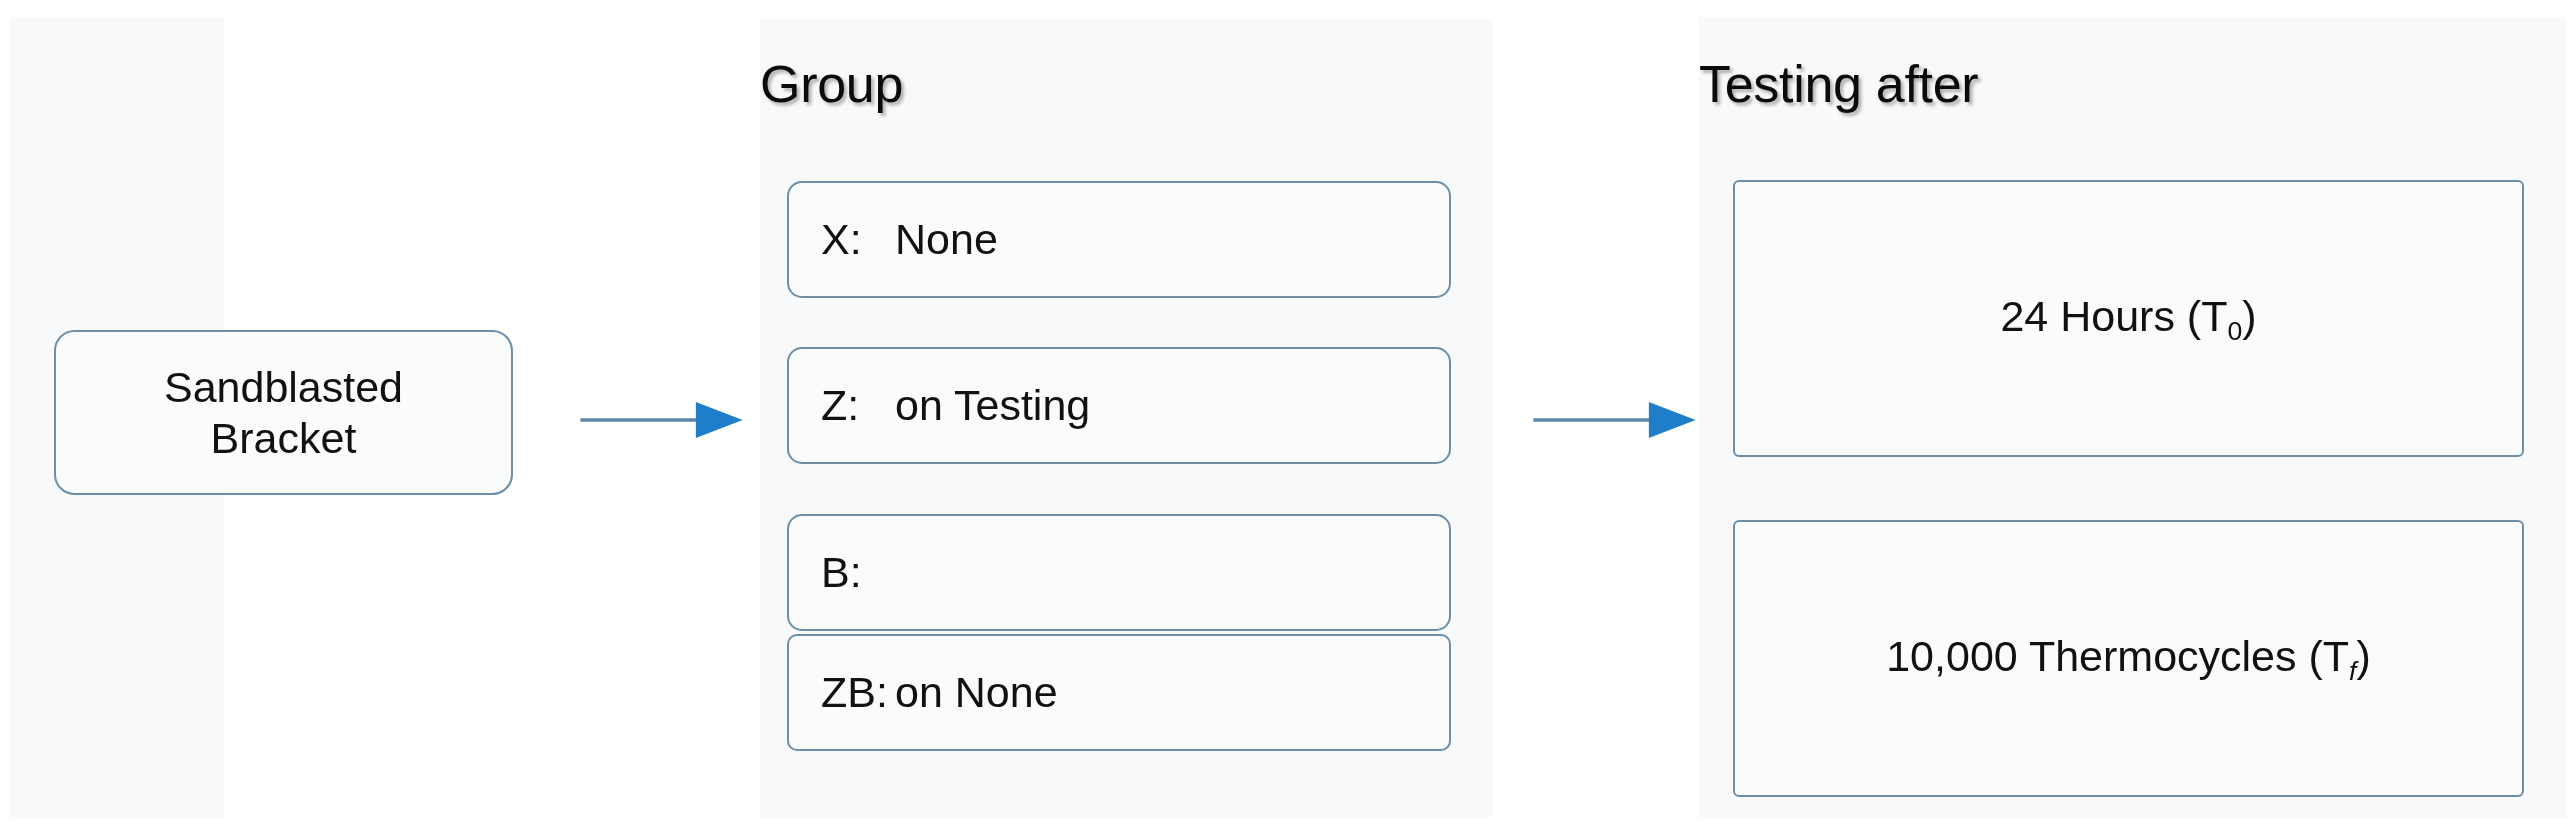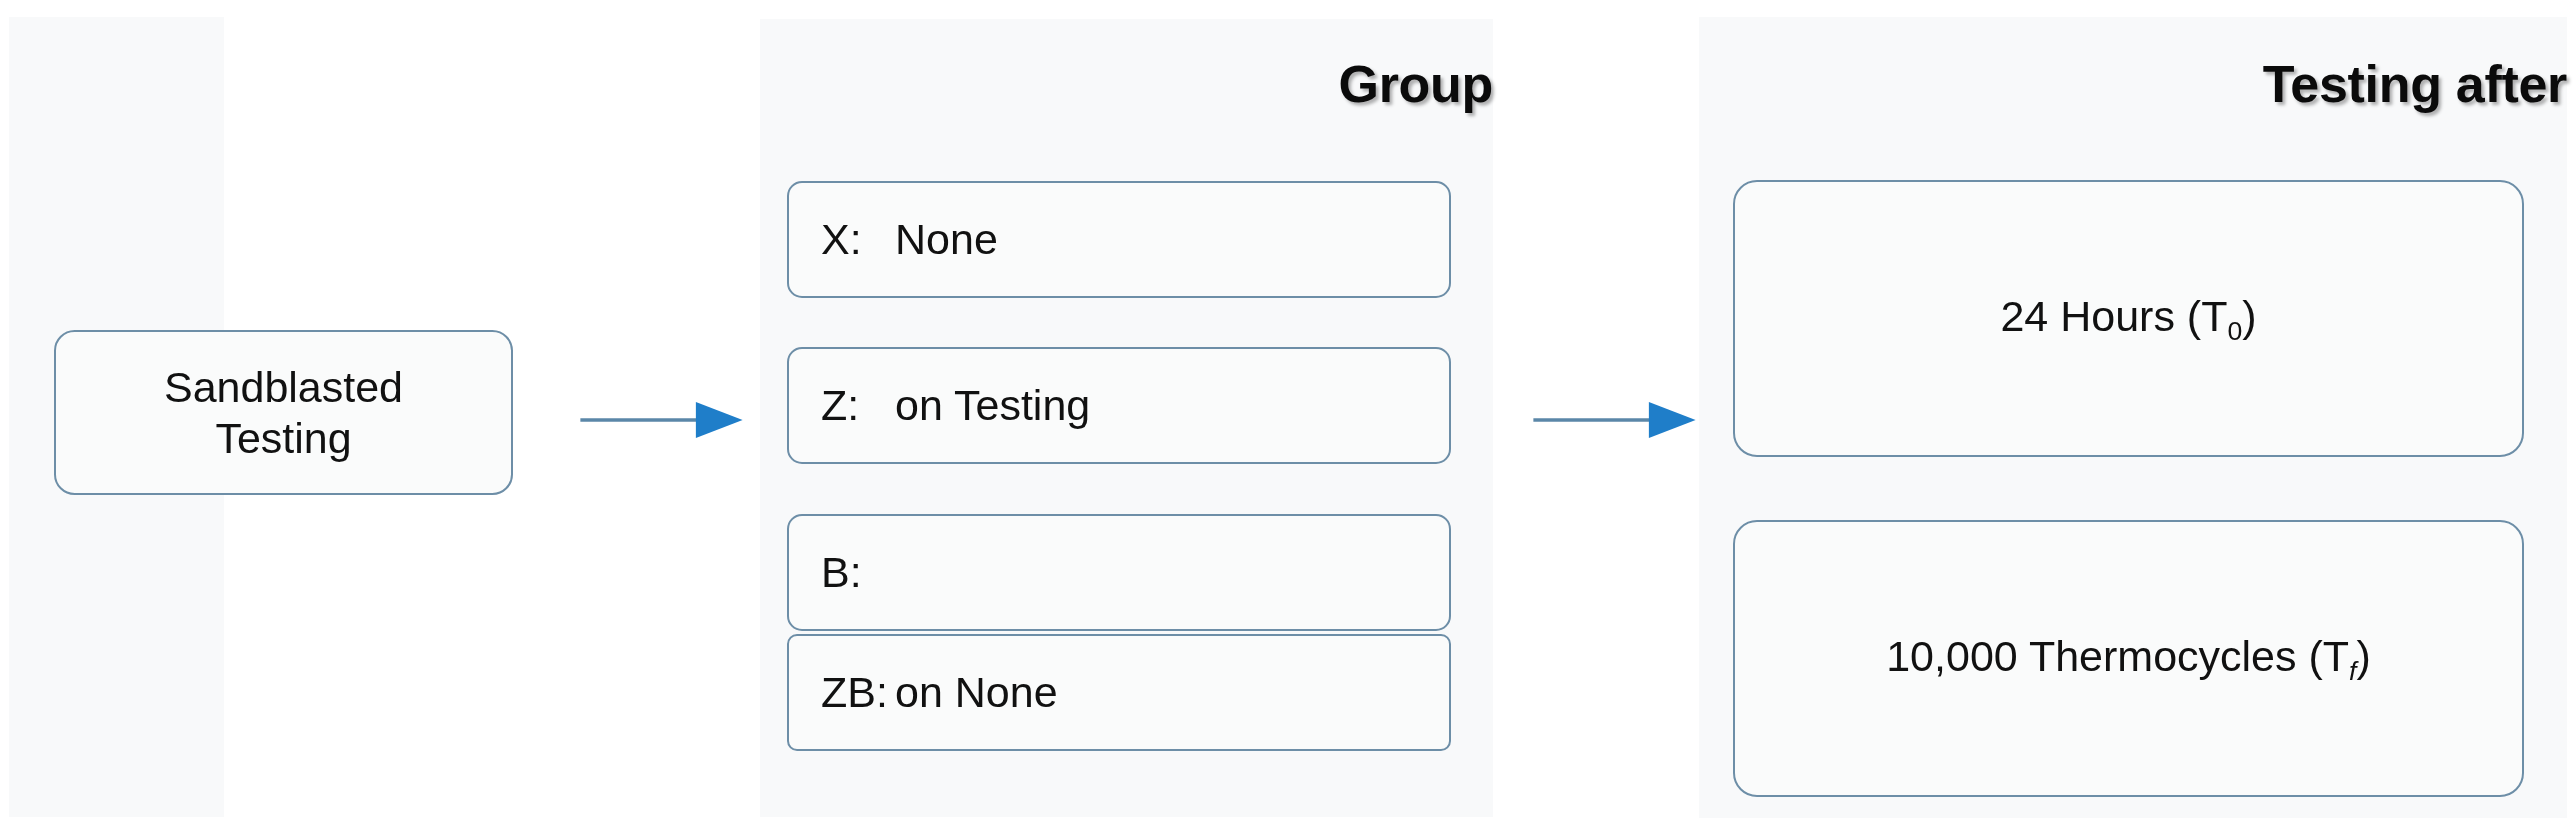--- a/index.html
+++ b/index.html
@@ -24,22 +24,22 @@
     position: absolute;
     background: #f8f9fa;
   }
   #panel-source   { left: 9px;   top: 17px; width: 215px;  height: 800px; }
   #panel-group    { left: 760px; top: 19px; width: 733px; height: 798px; }
   #panel-testing  { left: 1699px; top: 17px; width: 868px; height: 801px; }
 
   
   .panel-title {
     position: absolute;
-    text-align: right;
-    font-weight: bold;
+    text-align: left;
+    font-weight: normal;
     color: #0b0b0b;
     font-size: 52px;
     line-height: 1;
     letter-spacing: -0.3px;
     white-space: nowrap;
     text-shadow: 2.8px 2.8px 3.4px rgba(0,0,0,0.30);
   }
   #title-group   { left: 760px; top: 58px; width: 733px; }
   #title-testing { left: 1699px; top: 58px; width: 868px; }
 
@@ -92,21 +92,21 @@
   .group-box .desc {
     display: inline-block;
     white-space: nowrap;
   }
 
   
   .testing-box {
     left: 1733px;
     width: 791px;
     height: 277px;
-    border-radius: 24px;
+    border-radius: 6px;
     justify-content: center;
     font-size: 43px;
   }
   #node-testing-t0 { top: 180px; }
   #node-testing-tf { top: 520px; }
   .testing-box .label { padding: 0 13.8px; }
   .sub {
     font-size: 0.62em;
     vertical-align: -0.32em;
     letter-spacing: 0;
@@ -135,21 +135,21 @@
   <div class="panel" id="panel-group"></div>
   <div class="panel" id="panel-testing"></div>
 
   <div class="panel-title" id="title-group">Group</div>
 
   <div class="panel-title" id="title-testing">Testing after</div>
 
   <div class="node-box" id="node-source">
     <span class="label">
       <span>Sandblasted</span><br>
-      <span>Testing</span>
+      <span>Bracket</span>
     </span>
   </div>
 
   <div class="arrow" id="arrow-1">
     <svg viewBox="0 0 240 90" preserveAspectRatio="none">
       <line x1="2" y1="45" x2="180" y2="45" stroke="#5b87a8" stroke-width="5"></line>
       <polygon points="170,19 238,45 170,71" fill="#1f7ec9"></polygon>
     </svg>
   </div>
 

